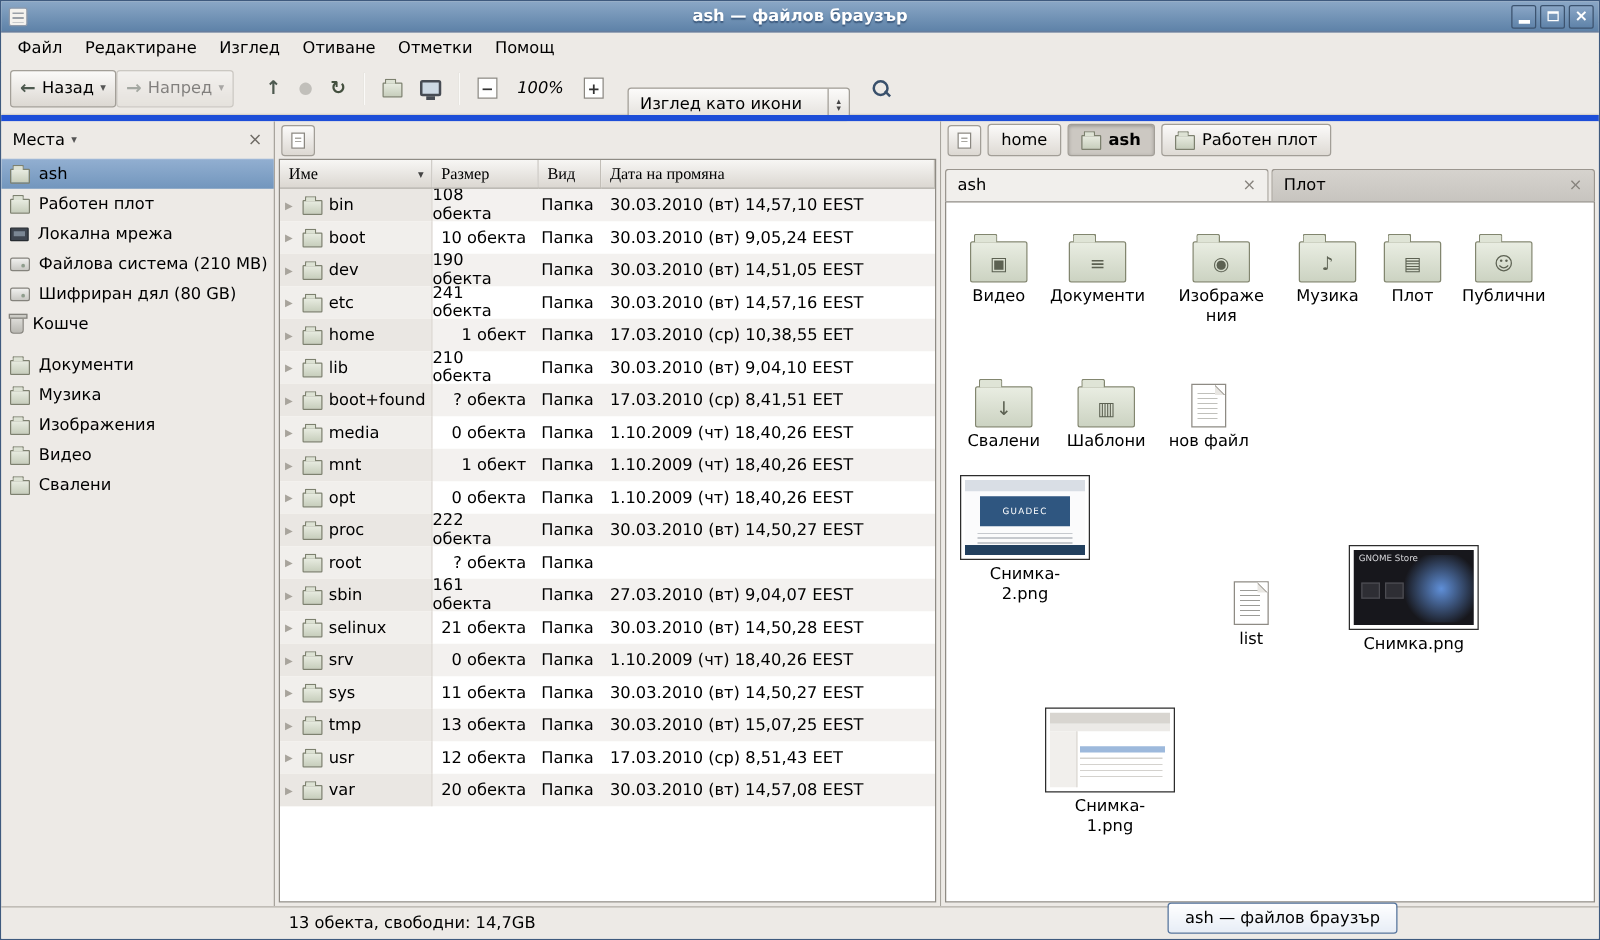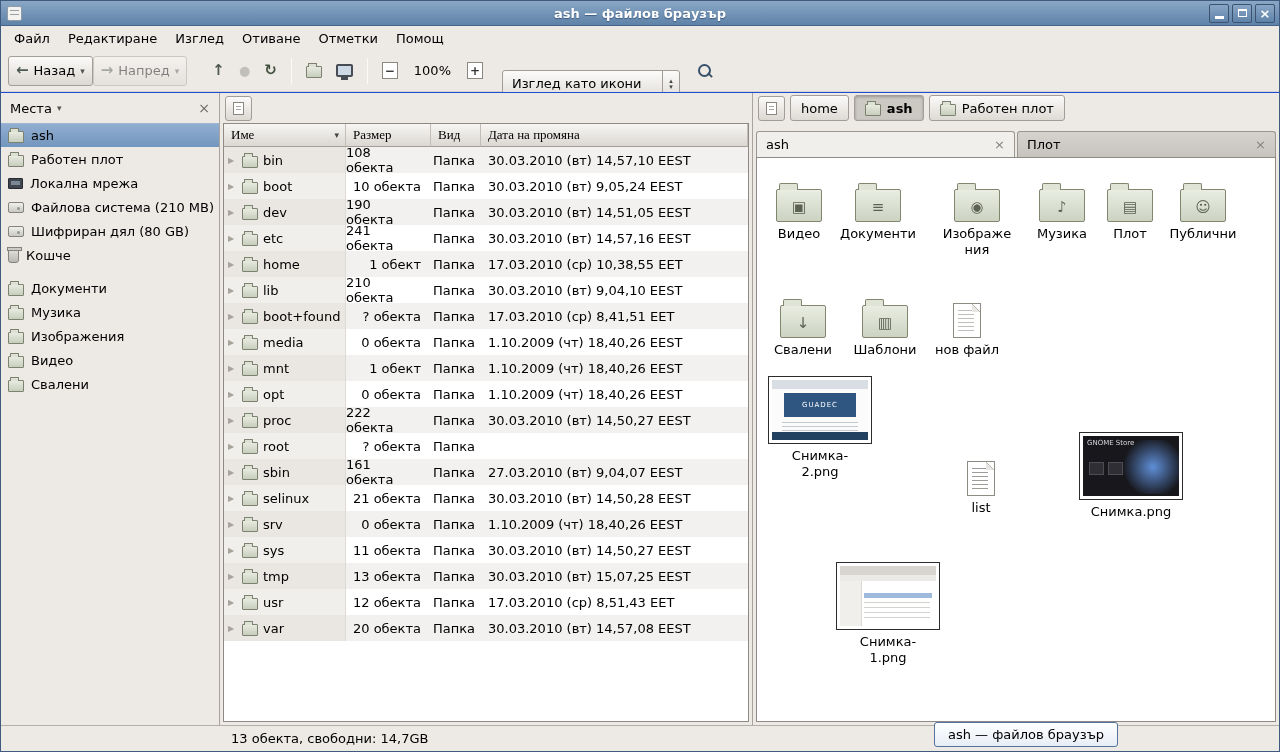--- a/index.html
+++ b/index.html
@@ -28,21 +28,21 @@
   .tbtn { display:flex; align-items:center; gap:5px; height:30px; padding:0 7px; border-radius:3px; }
   .tbtn.raised { border:1px solid #a39f98; background:linear-gradient(#fbfaf9,#dcd8d2); }
   .tbtn.disabled { opacity:.45; }
   .arrow-ico { font-size:15px; font-weight:bold; color:#4e5a50; line-height:1; }
   .stop-ico { font-size:13px; color:#8e8c86; line-height:1; }
   .reload-ico { font-size:15px; font-weight:bold; color:#44503f; line-height:1; }
   .dd { font-size:9px; color:#555; }
   .tsep { width:1px; height:26px; background:#c2beb7; border-right:1px solid #fbfaf8; margin:0 7px; }
   .gap { width:18px; }
   .zoom-ico { width:16px; height:17px; background:#fff; border:1px solid #8a8780; display:flex; align-items:center; justify-content:center; font-size:12px; font-weight:bold; color:#333; }
-  .zoom-label { padding:0 9px; }
+  .zoom-label { padding:0 9px;font-style:italic; }
   .view-select { display:flex; align-items:center; height:27px; width:178px; margin-left:12px; border:1px solid #a19d96; border-radius:3px; background:linear-gradient(#fcfbfa,#e2dfda); padding-left:9px;margin-top:26px; }
   .spinner { margin-left:auto; height:100%; width:17px; border-left:1px solid #a19d96; display:flex; flex-direction:column; align-items:center; justify-content:center; font-size:7px; line-height:6px; color:#444; }
   .search-ico { width:16px; height:16px; position:relative; }
   .search-ico::before { content:""; position:absolute; left:1px; top:1px; width:9px; height:9px; border:2px solid #39506b; border-radius:50%; }
   .search-ico::after { content:""; position:absolute; left:10px; top:11px; width:6px; height:2px; background:#39506b; transform:rotate(45deg); }
   .ic-computer { width:17px; height:13px; border:2px solid #474c54; border-radius:2px; background:#cdd9e4; position:relative; }
   .ic-computer::after { content:""; position:absolute; left:3px; bottom:-5px; width:7px; height:3px; background:#474c54; }
 
   
   .fico { width:16px; height:12px; flex:none; position:relative; background:linear-gradient(#e7ebe0,#c7cebc); border:1px solid #7d816f; border-radius:1px; margin-top:3px; }
@@ -50,21 +50,21 @@
   .ic-drive { width:16px; height:11px; flex:none; background:linear-gradient(#f0f0ee,#c9c8c4); border:1px solid #85837d; border-radius:2px; position:relative; }
   .ic-drive::after { content:""; position:absolute; right:3px; top:4px; width:3px; height:3px; border-radius:50%; background:#8f9d8d; }
   .ic-network { width:15px; height:11px; flex:none; background:#3f4650; border:1px solid #262b31; border-radius:1px; position:relative; }
   .ic-network::after { content:""; position:absolute; left:2px; top:2px; right:2px; bottom:3px; background:#7b8levels; background:#7b8794; }
   .ic-trash { width:11px; height:13px; flex:none; background:linear-gradient(#dddcd8,#b9b8b2); border:1px solid #84827c; border-radius:0 0 3px 3px; position:relative; margin-top:2px; }
   .ic-trash::before { content:""; position:absolute; top:-4px; left:-2px; width:13px; height:2px; background:#cccbc5; border:1px solid #84827c; }
   .note-ico { width:11px; height:13px; background:#fff; border:1px solid #8a8780; position:relative; }
   .note-ico::after { content:""; position:absolute; left:2px; right:2px; top:3px; bottom:2px; background:repeating-linear-gradient(#a9a7a1 0 1px, transparent 1px 3px); }
 
   
-  .main { flex:1; display:flex; overflow:hidden; border-top:1px solid #1d4ed8; }
+  .main { flex:1; display:flex; overflow:hidden; border-top:5px solid #1d4ed8; }
 
   
   .sidebar { width:219px; flex:none; border-right:1px solid #a8a49d; display:flex; flex-direction:column; background:#edeae6; }
   .sb-header { height:30px; flex:none; display:flex; align-items:center; gap:5px; padding:0 9px; }
   .sb-close { margin-left:auto; color:#6f6b65; font-size:14px; }
   .sb-item { height:24px; display:flex; align-items:center; gap:7px; padding-left:7px; }
   .sb-item.selected { background:linear-gradient(#91aed0,#7296bd); border-top:1px solid #9db6d6; }
   .sb-sep { height:9px; }
 
   
@@ -615,21 +615,21 @@
               <div class="blue-block">
                   <span class="caption">GUADEC</span>
                 </div>
               <div class="grey-lines"></div>
               <div class="band-bottom"></div>
             </div>
           </div>
           <div class="ilabel w68">Снимка-2.png</div>
         </div>
 
-        <div class="ivitem" style="left:182px;top:288px;width:84px">
+        <div class="ivitem" style="left:202px;top:288px;width:84px">
           <div class="icon48">
               <div class="file-ico">
                 <span class="lines"></span>
               </div>
             </div>
           <div class="ilabel">list</div>
         </div>
 
         <div class="ivitem" style="left:316px;top:274px;width:116px">
           <div class="thumb">

